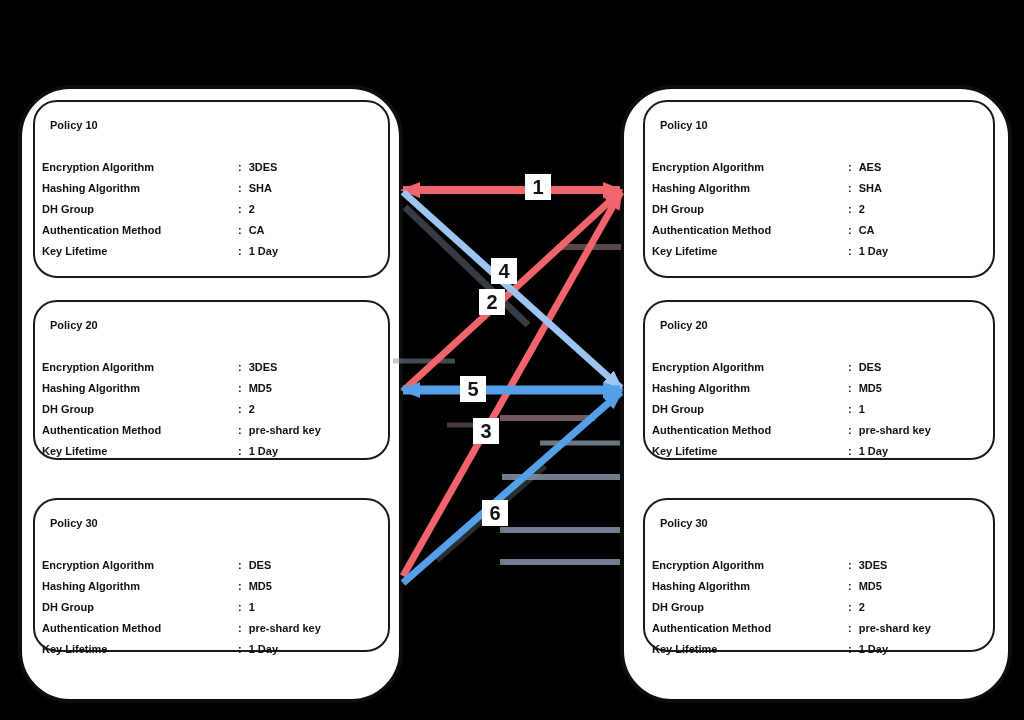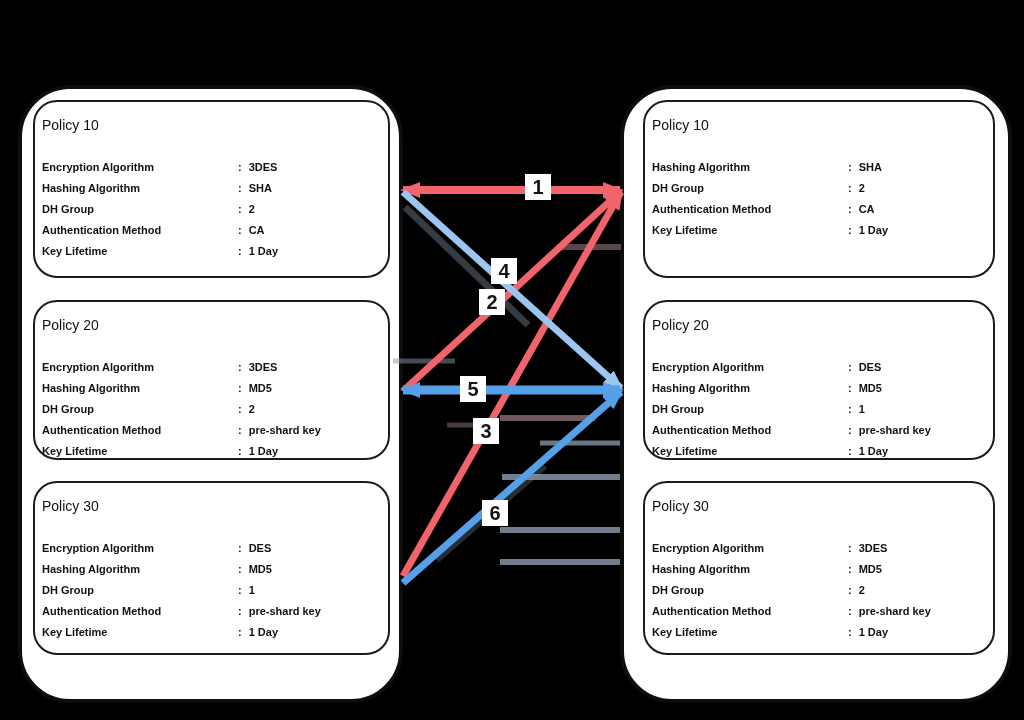--- a/index.html
+++ b/index.html
@@ -10,23 +10,23 @@
     border-radius:52px;box-sizing:border-box;}
   .panel.left{left:18px;width:385px;}
   .panel.right{left:620px;width:392px;}
 
   .policy-box{position:absolute;background:#fff;border:2px solid #1b1b1b;border-radius:24px;
     box-sizing:border-box;padding:12px 6px 0 7px;color:#111;}
   .panel.left .policy-box{left:11px;width:357px;}
   .panel.right .policy-box{left:19px;width:352px;}
   .pb-1{top:11px;height:178px;}
   .pb-2{top:211px;height:160px;}
-  .pb-3{top:392px;height:174px;}
+  .pb-3{top:409px;height:154px;}
 
-  .policy-title{font-size:14px;font-weight:400;line-height:22px;margin-bottom:21px;}
+  .policy-title{font-size:11px;font-weight:700;line-height:22px;margin-bottom:21px;margin-left:8px;}
   .row{font-size:11px;font-weight:700;line-height:21px;white-space:nowrap;}
   .lbl{display:inline-block;width:196px;}
   .c{font-style:normal;display:inline-block;margin-right:7px;}
 
   #arrows{position:absolute;left:0;top:0;width:1024px;height:720px;pointer-events:none;}
 
   .chip{position:absolute;transform:translate(-50%,-50%);background:#fff;color:#141414;
     min-width:22px;height:26px;line-height:26px;text-align:center;font-size:20px;font-weight:700;
     padding:0 2px;}
 </style>
@@ -58,20 +58,21 @@
       <div class="row"><span class="lbl">Hashing Algorithm</span><i class="c">:</i><span>MD5</span></div>
       <div class="row"><span class="lbl">DH Group</span><i class="c">:</i><span>1</span></div>
       <div class="row"><span class="lbl">Authentication Method</span><i class="c">:</i><span>pre-shard key</span></div>
       <div class="row"><span class="lbl">Key Lifetime</span><i class="c">:</i><span>1 Day</span></div>
     </div>
   </div>
 
   <div class="panel right">
     <div class="policy-box pb-1">
       <div class="policy-title">Policy 10</div>
+      <div class="row"><span class="lbl">Encryption Algorithm</span><i class="c">:</i><span>AES</span></div>
       <div class="row"><span class="lbl">Hashing Algorithm</span><i class="c">:</i><span>SHA</span></div>
       <div class="row"><span class="lbl">DH Group</span><i class="c">:</i><span>2</span></div>
       <div class="row"><span class="lbl">Authentication Method</span><i class="c">:</i><span>CA</span></div>
       <div class="row"><span class="lbl">Key Lifetime</span><i class="c">:</i><span>1 Day</span></div>
     </div>
     <div class="policy-box pb-2">
       <div class="policy-title">Policy 20</div>
       <div class="row"><span class="lbl">Encryption Algorithm</span><i class="c">:</i><span>DES</span></div>
       <div class="row"><span class="lbl">Hashing Algorithm</span><i class="c">:</i><span>MD5</span></div>
       <div class="row"><span class="lbl">DH Group</span><i class="c">:</i><span>1</span></div>

